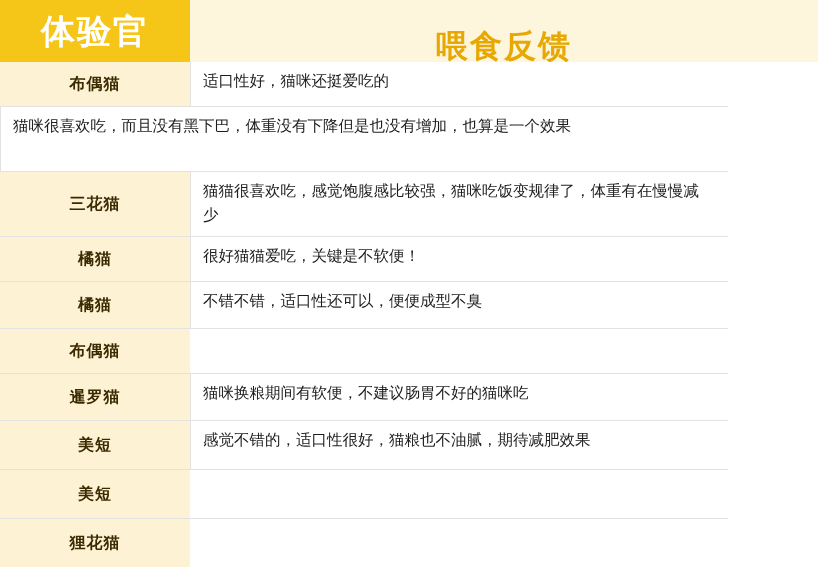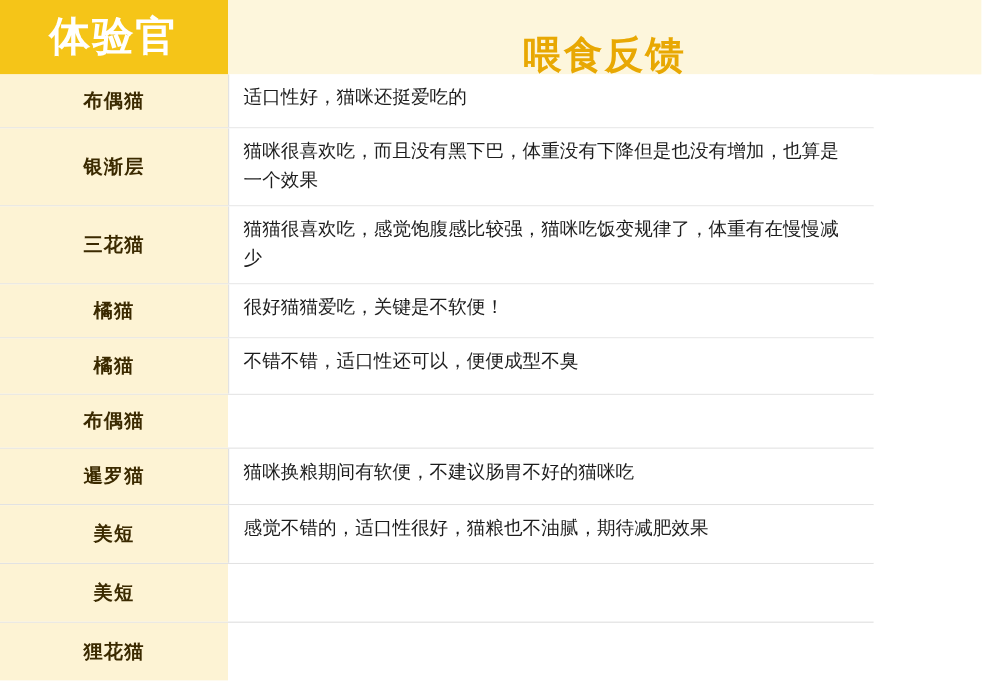--- a/index.html
+++ b/index.html
@@ -130,23 +130,20 @@
     <div class="row r1">
       <div class="cell-breed">
         <span class="btext">布偶猫</span>
       </div>
       <div class="cell-fb">
         <span class="ftext">适口性好，猫咪还挺爱吃的</span>
       </div>
     </div>
 
     <div class="row r2">
-      <div class="cell-breed">
-        <span class="btext">银渐层</span>
-      </div>
       <div class="cell-fb">
         <span class="ftext">猫咪很喜欢吃，而且没有黑下巴，体重没有下降但是也没有增加，也算是一个效果</span>
       </div>
     </div>
 
     <div class="row r3">
       <div class="cell-breed">
         <span class="btext">三花猫</span>
       </div>
       <div class="cell-fb">

